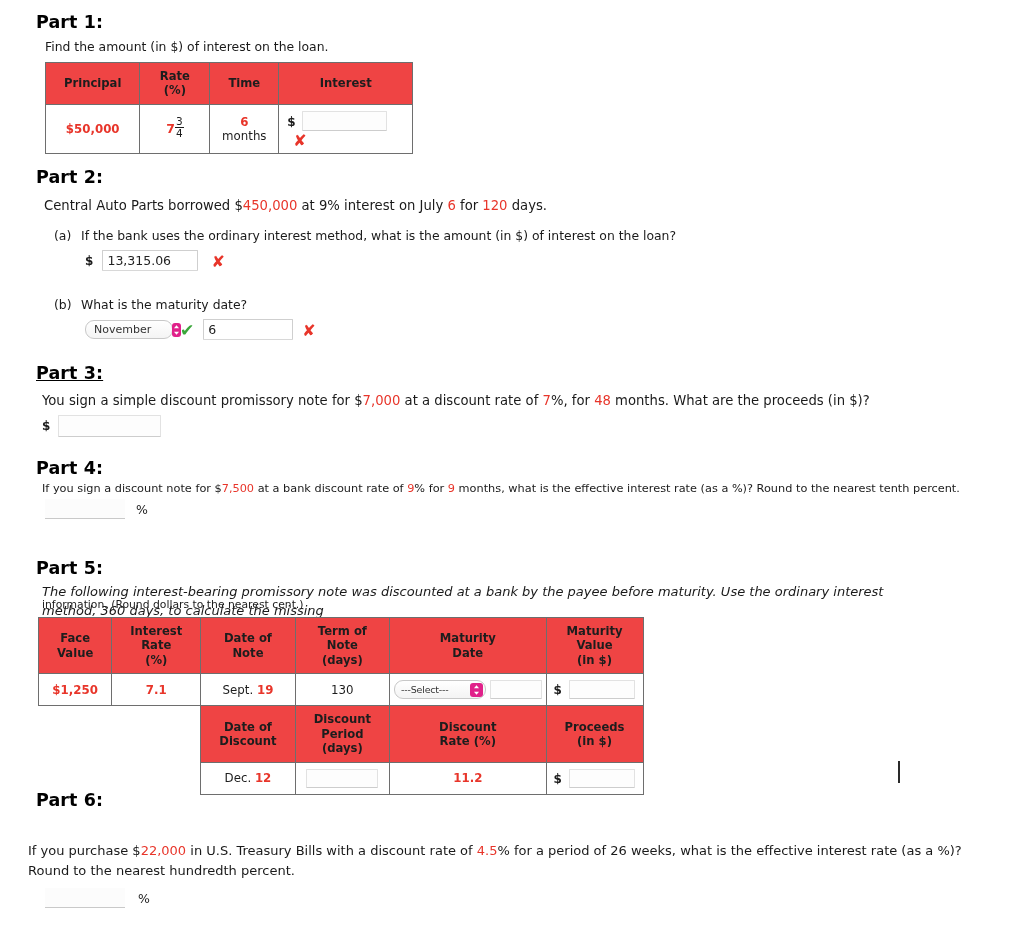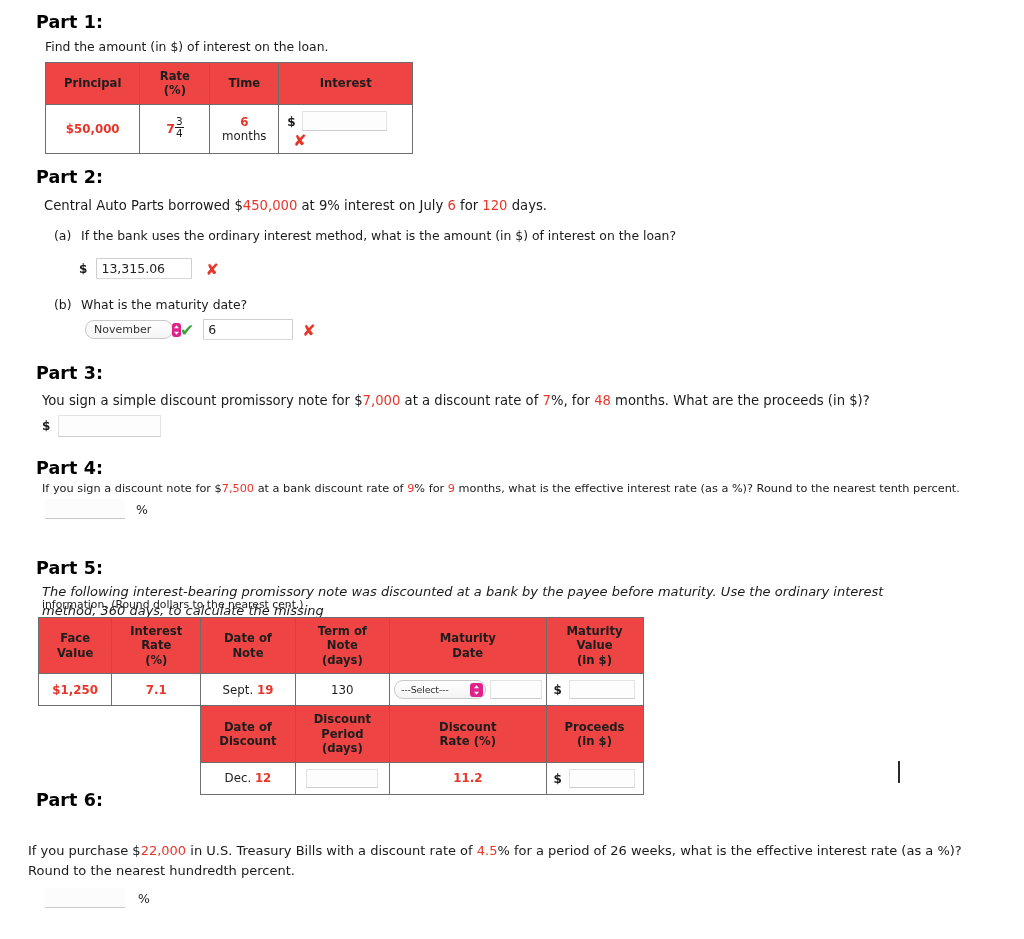--- a/index.html
+++ b/index.html
@@ -216,21 +216,21 @@
 
   <div class="abs part-title" style="left:36px; top:167px;">Part 2:</div>
 
   <div class="abs prompt-lg" style="left:44px; top:196px; width:700px;">
     <span>Central Auto Parts borrowed $</span><span class="red">450,000</span><span> at 9% interest on July </span><span class="red">6</span><span> for </span><span class="red">120</span><span> days.</span>
   </div>
 
   <div class="abs sublabel" style="left:54px; top:228px;">(a)</div>
   <div class="abs sublabel" style="left:81px; top:228px; width:660px;">If the bank uses the ordinary interest method, what is the amount (in $) of interest on the loan?</div>
 
-  <div class="abs" style="left:79px; top:250px;margin-top:8px;">
+  <div class="abs" style="left:85px; top:250px;">
     <span class="dollar">$</span>
     <input class="txt" style="width: 96px; margin-left: 4px; height: 21px;" type="text" value="13,315.06">
     <span class="mark-x" style="margin-left:8px; position:relative; top:2px;">✘</span>
   </div>
 
   <div class="abs sublabel" style="left:54px; top:297px;">(b)</div>
   <div class="abs sublabel" style="left:81px; top:297px;">What is the maturity date?</div>
 
   <div class="abs" style="left:85px; top:319px; display:flex; align-items:center;">
     <span class="macselect" style="width:88px;">
@@ -240,21 +240,21 @@
           <path d="M4.5 1.3 L7 4.2 L2 4.2 Z" fill="#ffffff"></path>
           <path d="M4.5 10.7 L2 7.8 L7 7.8 Z" fill="#ffffff"></path>
         </svg>
       </span>
     </span>
     <span class="mark-check" style="margin-left:7px; position:relative; top:1px;">✔</span>
     <input class="txt" style="width: 90px; margin-left: 9px; height: 21px;" type="text" value="6">
     <span class="mark-x" style="margin-left:9px; position:relative; top:1px;">✘</span>
   </div>
 
-  <div class="abs part-title" style="left:36px; top:363px;">Part 3:</div>
+  <div class="abs part-title" style="left:36px; top:363px;text-decoration:underline;">Part 3:</div>
 
   <div class="abs prompt-lg" style="left:42px; top:391px; width:970px;">
     <span>You sign a simple discount promissory note for $</span><span class="red">7,000</span><span> at a discount rate of </span><span class="red">7</span><span>%, for </span><span class="red">48</span><span> months. What are the proceeds (in $)?</span>
   </div>
 
   <div class="abs" style="left:42px; top:415px; display:flex; align-items:center;">
     <span class="dollar">$</span>
     <input class="txt pale" style="width: 103px; margin-left: 8px; height: 22px;" type="text" value="">
   </div>
 

